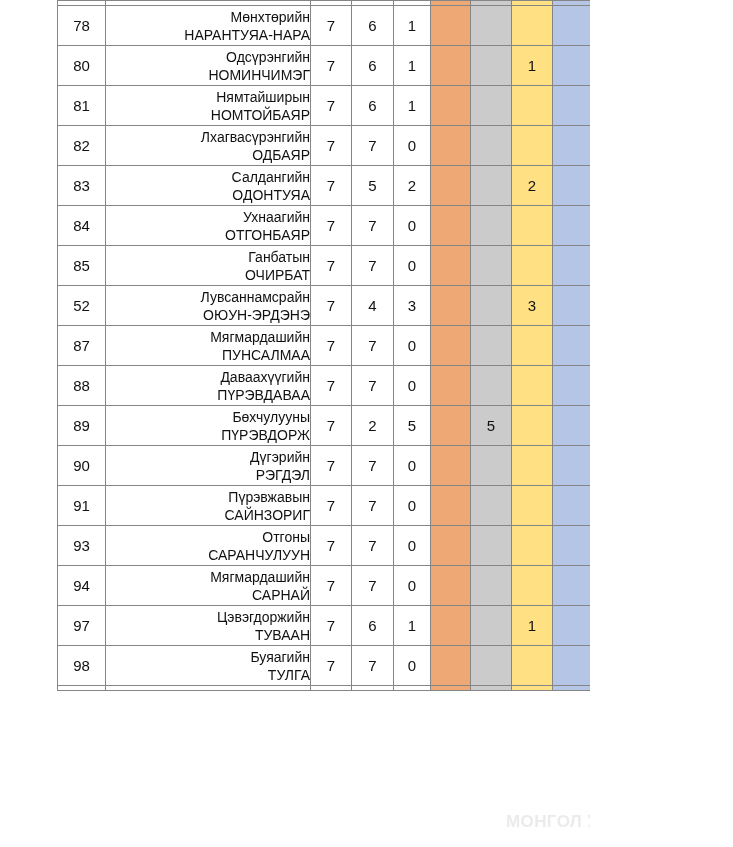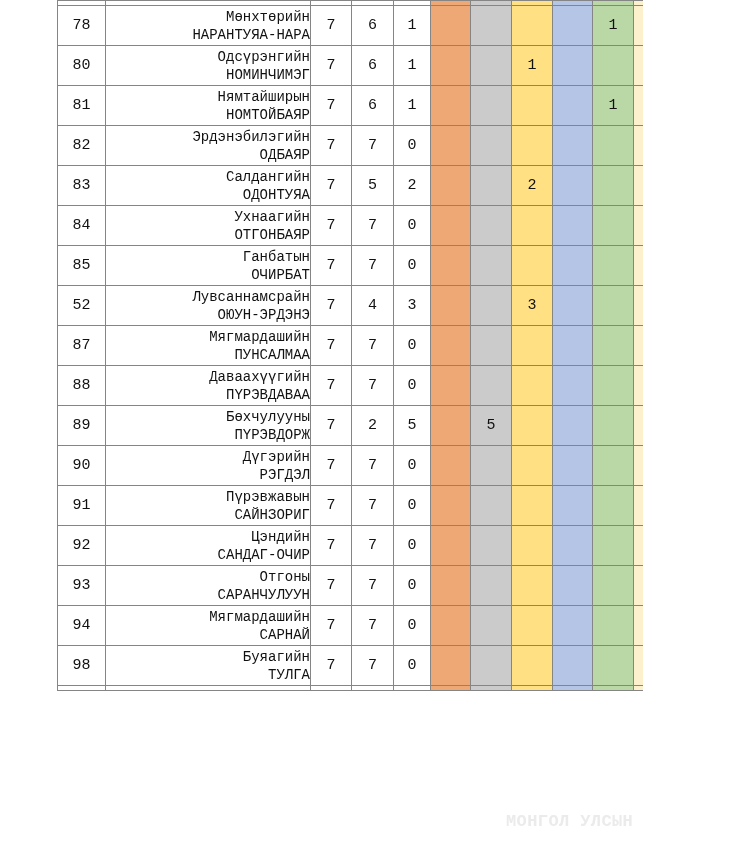--- a/index.html
+++ b/index.html
@@ -1,21 +1,21 @@
 <!DOCTYPE html>
 <html><head>
 <meta charset="utf-8">
 <style>
   html,body{margin:0;padding:0;}
   .page{
     position:relative;
-    width:643px;height:847px;
+    width:590px;height:847px;
     background:#ffffff;
     overflow:hidden;
-    font-family:Liberation Mono, monospace;
+    font-family:Liberation Sans, sans-serif;
     color:#111;
   }
   table.results{
     position:absolute;
     left:57px;top:0;
     border-collapse:collapse;
     table-layout:fixed;
     width:616px;
   }
   table.results td{
@@ -128,21 +128,21 @@
           <td class="c-num" style="background: rgb(238, 168, 118);"></td>
           <td class="c-num" style="background: rgb(203, 203, 203);"></td>
           <td class="c-num" style="background: rgb(255, 224, 131);"></td>
           <td class="c-num" style="background: rgb(181, 197, 230);"></td>
           <td class="c-num" style="background: rgb(186, 215, 166);">1</td>
           <td class="c-num" style="background: rgb(252, 241, 204);">2</td>
         </tr>
         <tr class="data-row">
           <td class="c-rank">82</td>
           <td class="c-name">
-            <div>Эрдэнэбилэгийн</div>
+            <div>Лхагвасүрэнгийн</div>
             <div>ОДБАЯР</div>
           </td>
           <td class="c-num">7</td>
           <td class="c-num">7</td>
           <td class="c-num">0</td>
           <td class="c-num" style="background: rgb(238, 168, 118);"></td>
           <td class="c-num" style="background: rgb(203, 203, 203);"></td>
           <td class="c-num" style="background: rgb(255, 224, 131);"></td>
           <td class="c-num" style="background: rgb(181, 197, 230);"></td>
           <td class="c-num" style="background: rgb(186, 215, 166);"></td>
@@ -286,36 +286,20 @@
           <td class="c-num">7</td>
           <td class="c-num">0</td>
           <td class="c-num" style="background: rgb(238, 168, 118);"></td>
           <td class="c-num" style="background: rgb(203, 203, 203);"></td>
           <td class="c-num" style="background: rgb(255, 224, 131);"></td>
           <td class="c-num" style="background: rgb(181, 197, 230);"></td>
           <td class="c-num" style="background: rgb(186, 215, 166);"></td>
           <td class="c-num" style="background: rgb(252, 241, 204);">1</td>
         </tr>
         <tr class="data-row">
-          <td class="c-rank">92</td>
-          <td class="c-name">
-            <div>Цэндийн</div>
-            <div>САНДАГ-ОЧИР</div>
-          </td>
-          <td class="c-num">7</td>
-          <td class="c-num">7</td>
-          <td class="c-num">0</td>
-          <td class="c-num" style="background: rgb(238, 168, 118);"></td>
-          <td class="c-num" style="background: rgb(203, 203, 203);"></td>
-          <td class="c-num" style="background: rgb(255, 224, 131);"></td>
-          <td class="c-num" style="background: rgb(181, 197, 230);"></td>
-          <td class="c-num" style="background: rgb(186, 215, 166);"></td>
-          <td class="c-num" style="background: rgb(252, 241, 204);"></td>
-        </tr>
-        <tr class="data-row">
           <td class="c-rank">93</td>
           <td class="c-name">
             <div>Отгоны</div>
             <div>САРАНЧУЛУУН</div>
           </td>
           <td class="c-num">7</td>
           <td class="c-num">7</td>
           <td class="c-num">0</td>
           <td class="c-num" style="background: rgb(238, 168, 118);"></td>
           <td class="c-num" style="background: rgb(203, 203, 203);"></td>
@@ -332,20 +316,36 @@
           </td>
           <td class="c-num">7</td>
           <td class="c-num">7</td>
           <td class="c-num">0</td>
           <td class="c-num" style="background: rgb(238, 168, 118);"></td>
           <td class="c-num" style="background: rgb(203, 203, 203);"></td>
           <td class="c-num" style="background: rgb(255, 224, 131);"></td>
           <td class="c-num" style="background: rgb(181, 197, 230);"></td>
           <td class="c-num" style="background: rgb(186, 215, 166);"></td>
           <td class="c-num" style="background: rgb(252, 241, 204);"></td>
+        </tr>
+        <tr class="data-row">
+          <td class="c-rank">97</td>
+          <td class="c-name">
+            <div>Цэвэгдоржийн</div>
+            <div>ТУВААН</div>
+          </td>
+          <td class="c-num">7</td>
+          <td class="c-num">6</td>
+          <td class="c-num">1</td>
+          <td class="c-num" style="background: rgb(238, 168, 118);"></td>
+          <td class="c-num" style="background: rgb(203, 203, 203);"></td>
+          <td class="c-num" style="background: rgb(255, 224, 131);">1</td>
+          <td class="c-num" style="background: rgb(181, 197, 230);"></td>
+          <td class="c-num" style="background: rgb(186, 215, 166);"></td>
+          <td class="c-num" style="background: rgb(252, 241, 204);">2</td>
         </tr>
         <tr class="data-row">
           <td class="c-rank">98</td>
           <td class="c-name">
             <div>Буяагийн</div>
             <div>ТУЛГА</div>
           </td>
           <td class="c-num">7</td>
           <td class="c-num">7</td>
           <td class="c-num">0</td>

